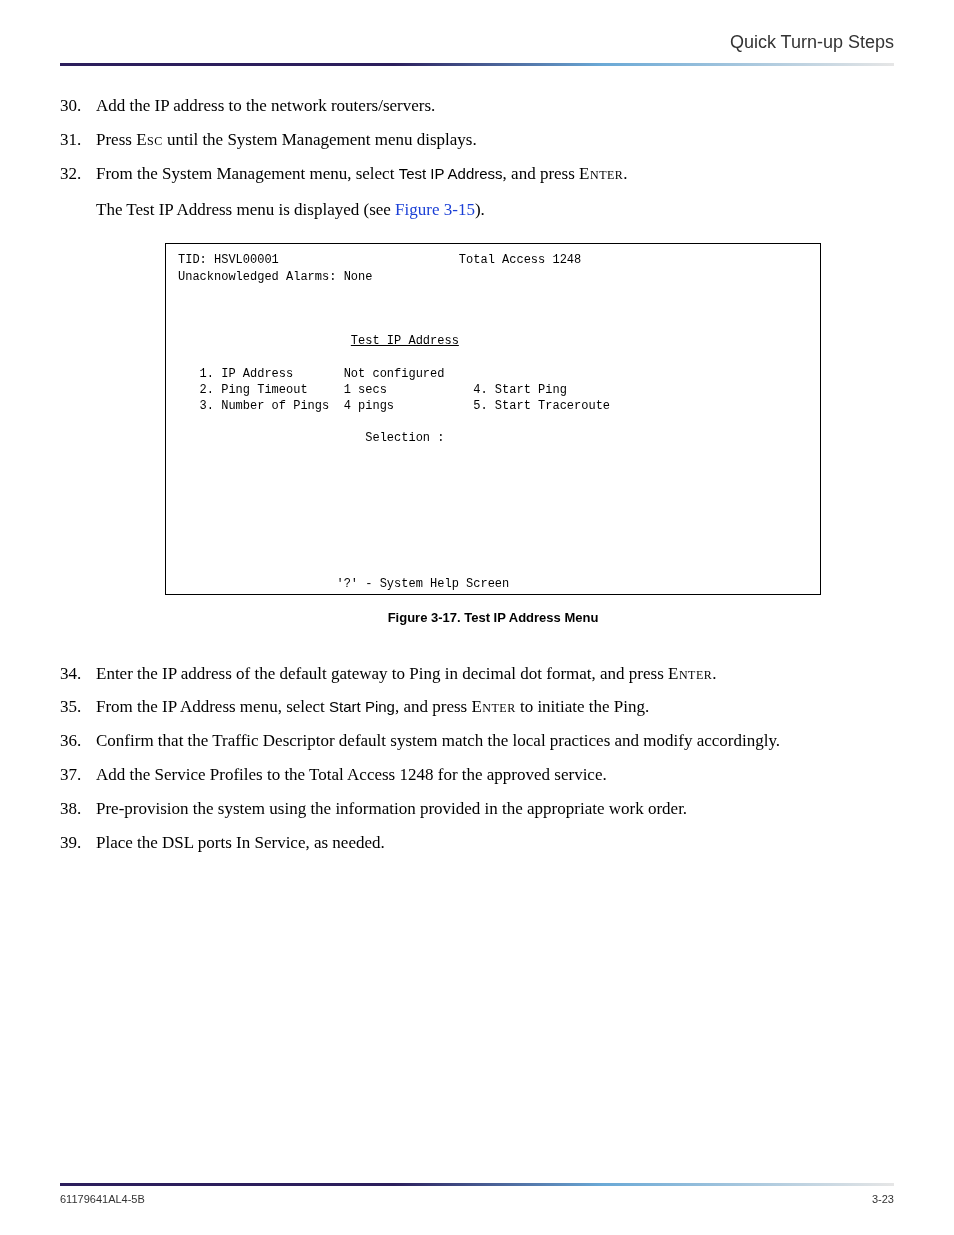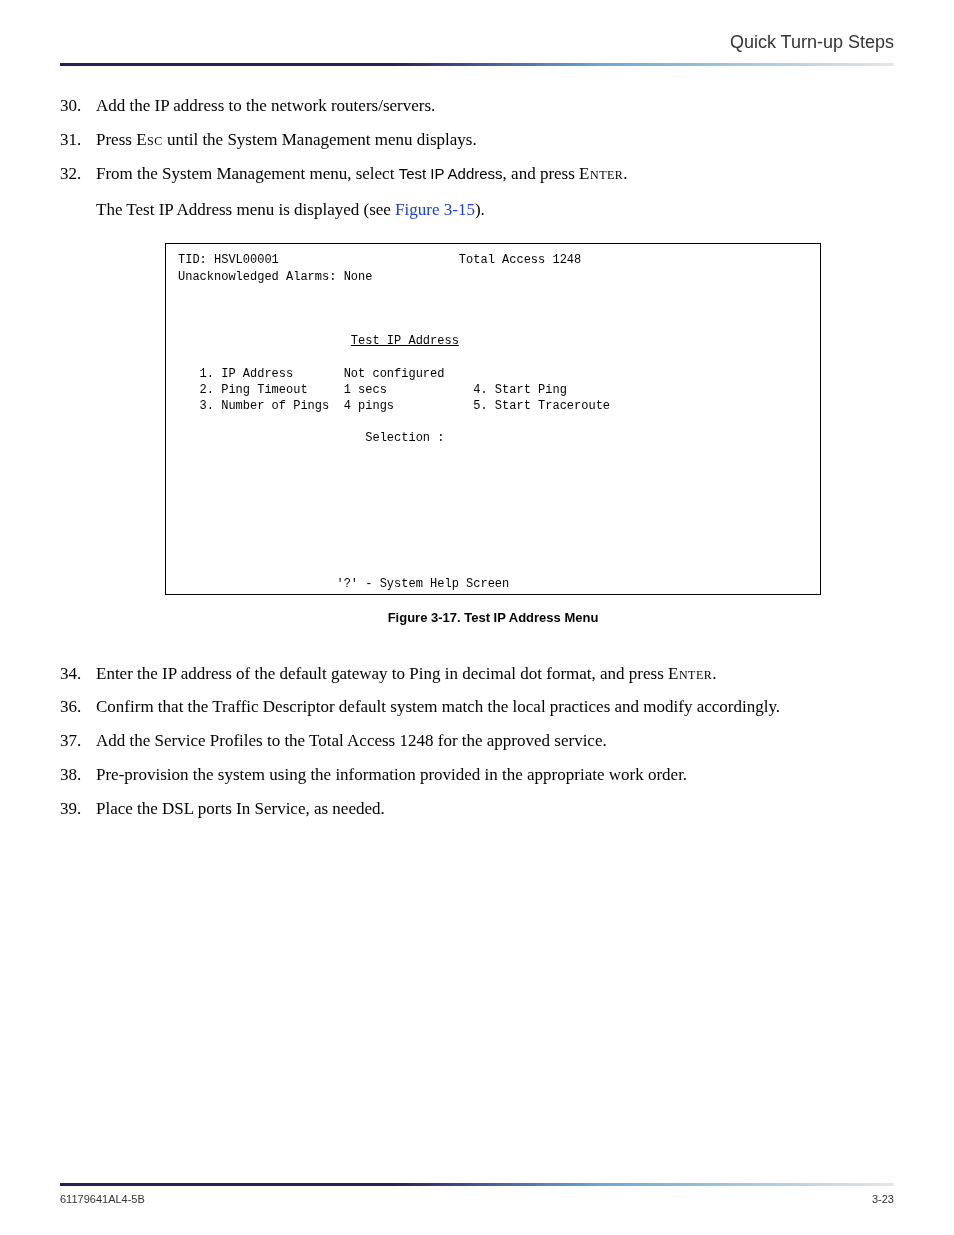--- a/index.html
+++ b/index.html
@@ -157,20 +157,26 @@
 <ol class="steps">
 
 
   <li>
     <span class="step-num">34.</span>
     <span class="step-body">
       <span>Enter the IP address of the default gateway to Ping in decimal dot format, and press </span><span class="smallcaps">Enter</span><span>.</span>
     </span>
   </li>
 
+  <li>
+    <span class="step-num">35.</span>
+    <span class="step-body">
+      <span>From the IP Address menu, select </span><span class="sans">Start Ping</span><span>, and press </span><span class="smallcaps">Enter</span><span> to initiate the Ping.</span>
+    </span>
+  </li>
 
   <li>
     <span class="step-num">36.</span>
     <span class="step-body">Confirm that the Traffic Descriptor default system match the local practices and modify accordingly.</span>
   </li>
 
   <li>
     <span class="step-num">37.</span>
     <span class="step-body">Add the Service Profiles to the Total Access 1248 for the approved service.</span>
   </li>

